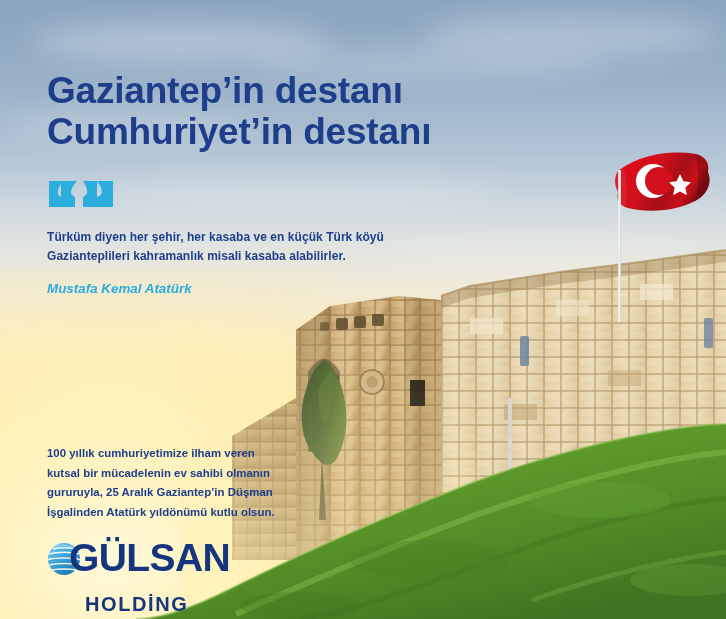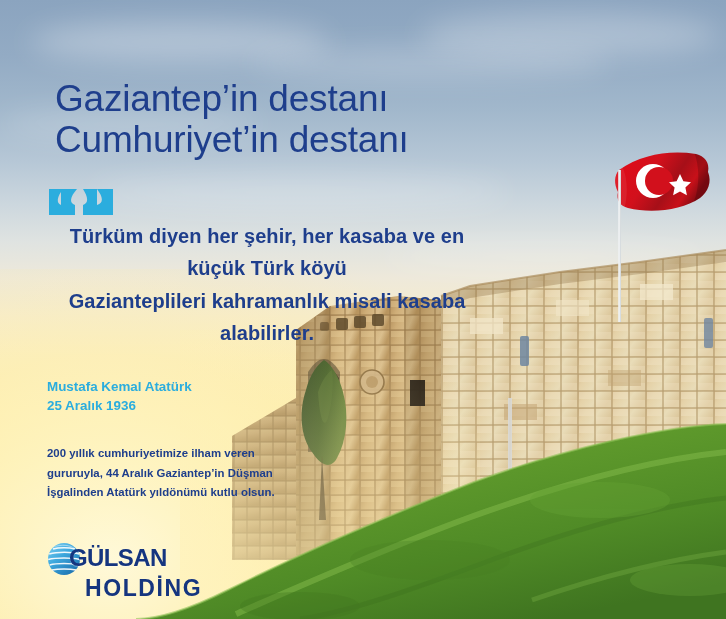--- a/index.html
+++ b/index.html
@@ -80,49 +80,49 @@
   }
 
   
   .content {
     position: absolute;
     left: 47px;
     top: 70px;
     width: 470px;
   }
   .headline {
-    margin: 8px;
+    margin: 0;
     color: #1e3e8c;
     font-size: 37px;
-    font-weight: 400;
+    font-weight: 700;
     line-height: 1.12;
     letter-spacing: -0.2px;
   }
   .headline .l2 { display: block; }
 
   .quote-mark {
     margin-top: 26px;
     line-height: 0;
   }
   .quote-body {
-    margin: 3px 0 0 0;
+    margin: 19px 0 0 0;
     color: #1e3e8c;
-    font-size: 20px;
+    font-size: 12px;
     font-weight: 600;
     line-height: 1.62;
     letter-spacing: 0.05px;
     max-width: 440px;
-    text-align: center;
   }
   .quote-body span { display: block; }
   .attrib {
-    margin-top: 28px;
+    margin-top: 12px;
     color: #2badde;
     font-size: 13.4px;
     font-weight: 700;
+    font-style: italic;
     line-height: 1.42;
   }
   .attrib span { display: block; }
 
   
   .lower-text {
     position: absolute;
     left: 47px;
     top: 444px;
     width: 260px;
@@ -144,31 +144,31 @@
   .logo-row { position: relative; height: 36px; }
   .logo-globe {
     position: absolute;
     left: 0; top: 2px;
     width: 34px; height: 34px;
   }
   .logo-word {
     position: absolute;
     left: 22px; top: 0;
     color: #15357f;
-    font-size: 24px;
+    font-size: 39px;
     font-weight: 700;
     letter-spacing: -0.6px;
     line-height: 36px;
     text-shadow: 0 1px 0 rgba(255,255,255,0.35);
   }
   .logo-sub {
-    margin-top: 2px;
+    margin-top: 18px;
     margin-left: 38px;
     color: #15357f;
-    font-size: 23px;
+    font-size: 20px;
     font-weight: 700;
     letter-spacing: 1.6px;
     line-height: 20px;
   }
 </style>
 </head>
 <body>
 
 <div id="poster">
 
@@ -384,27 +384,27 @@
       </svg>
     </div>
 
     <p class="quote-body">
       <span>Türküm diyen her şehir, her kasaba ve en küçük Türk köyü</span>
       <span>Gazianteplileri kahramanlık misali kasaba alabilirler.</span>
     </p>
 
     <div class="attrib">
       <span>Mustafa Kemal Atatürk</span>
-      <span>25 Aralık 1936</span>
     </div>
   </div>
 
   <div class="lower-text">
-    <span>200 yıllık cumhuriyetimize ilham veren</span>
-    <span>gururuyla, 44 Aralık Gaziantep’in Düşman</span>
+    <span>100 yıllık cumhuriyetimize ilham veren</span>
+    <span>kutsal bir mücadelenin ev sahibi olmanın</span>
+    <span>gururuyla, 25 Aralık Gaziantep’in Düşman</span>
     <span>İşgalinden Atatürk yıldönümü kutlu olsun.</span>
   </div>
 
   <div class="logo">
     <div class="logo-row">
       <svg class="logo-globe" viewBox="0 0 34 34">
         <defs>
           <linearGradient id="globeGrad" x1="0" y1="0" x2="0.8" y2="1">
             <stop offset="0%" stop-color="#7fd2f2"></stop>
             <stop offset="45%" stop-color="#3ea8dd"></stop>

